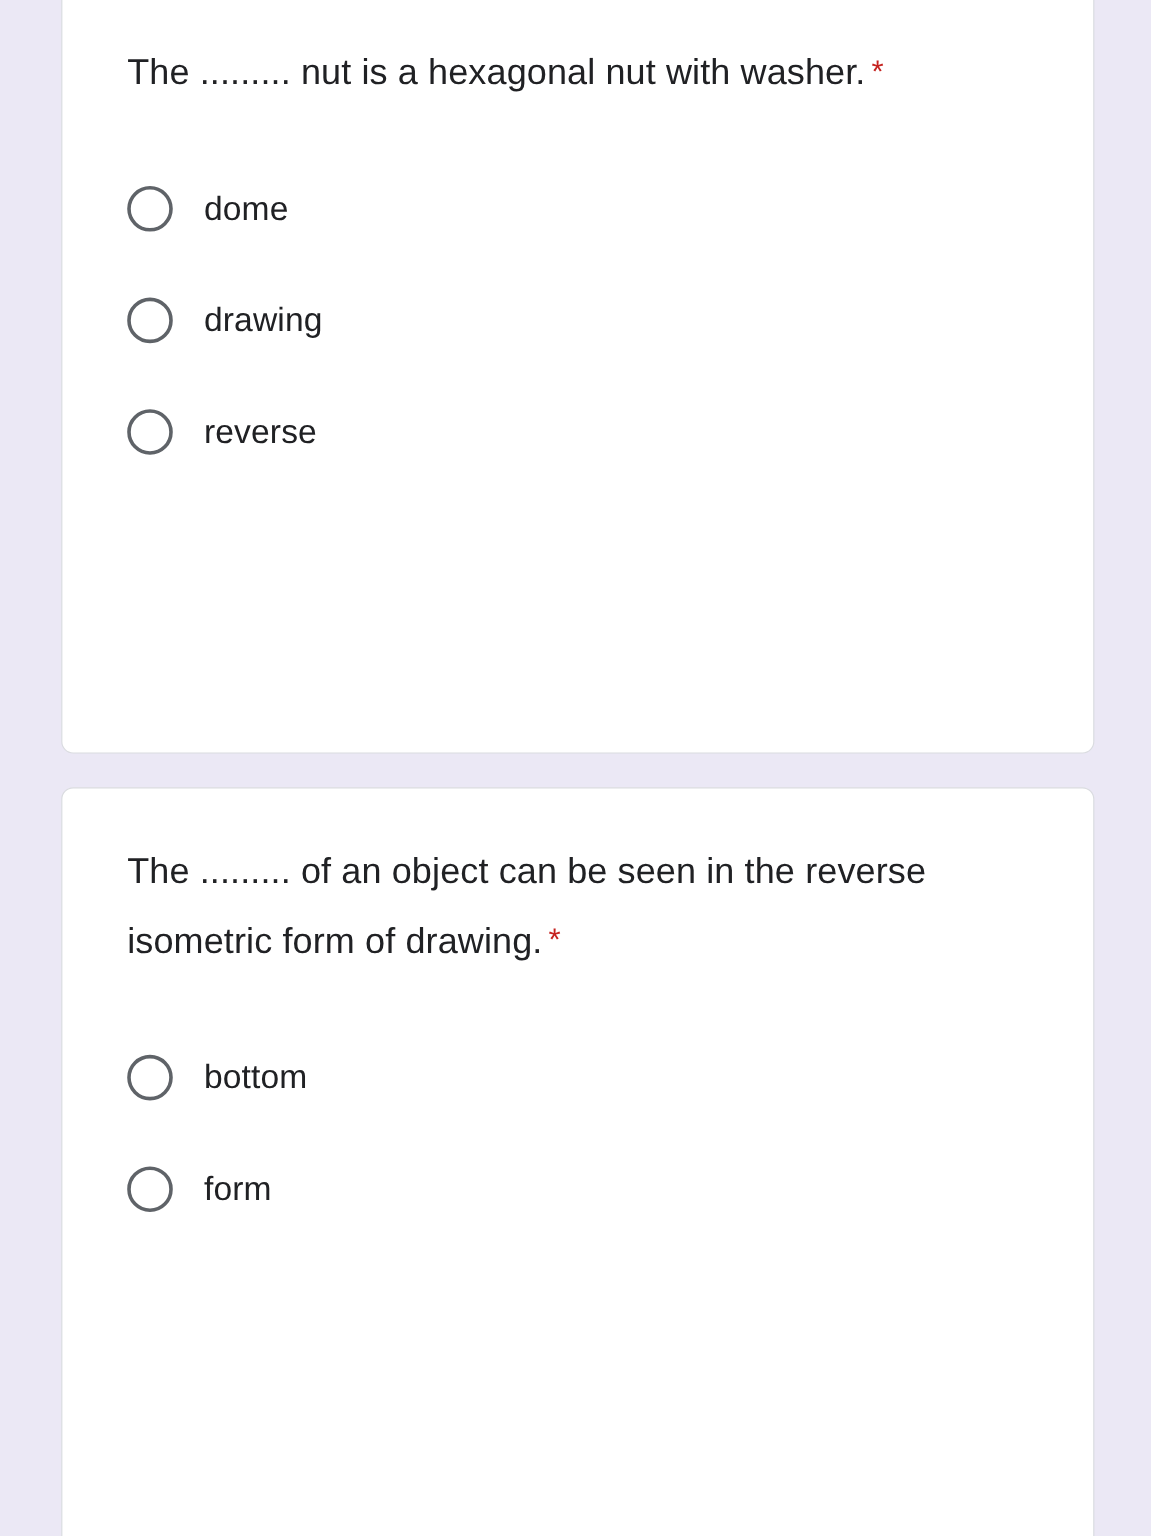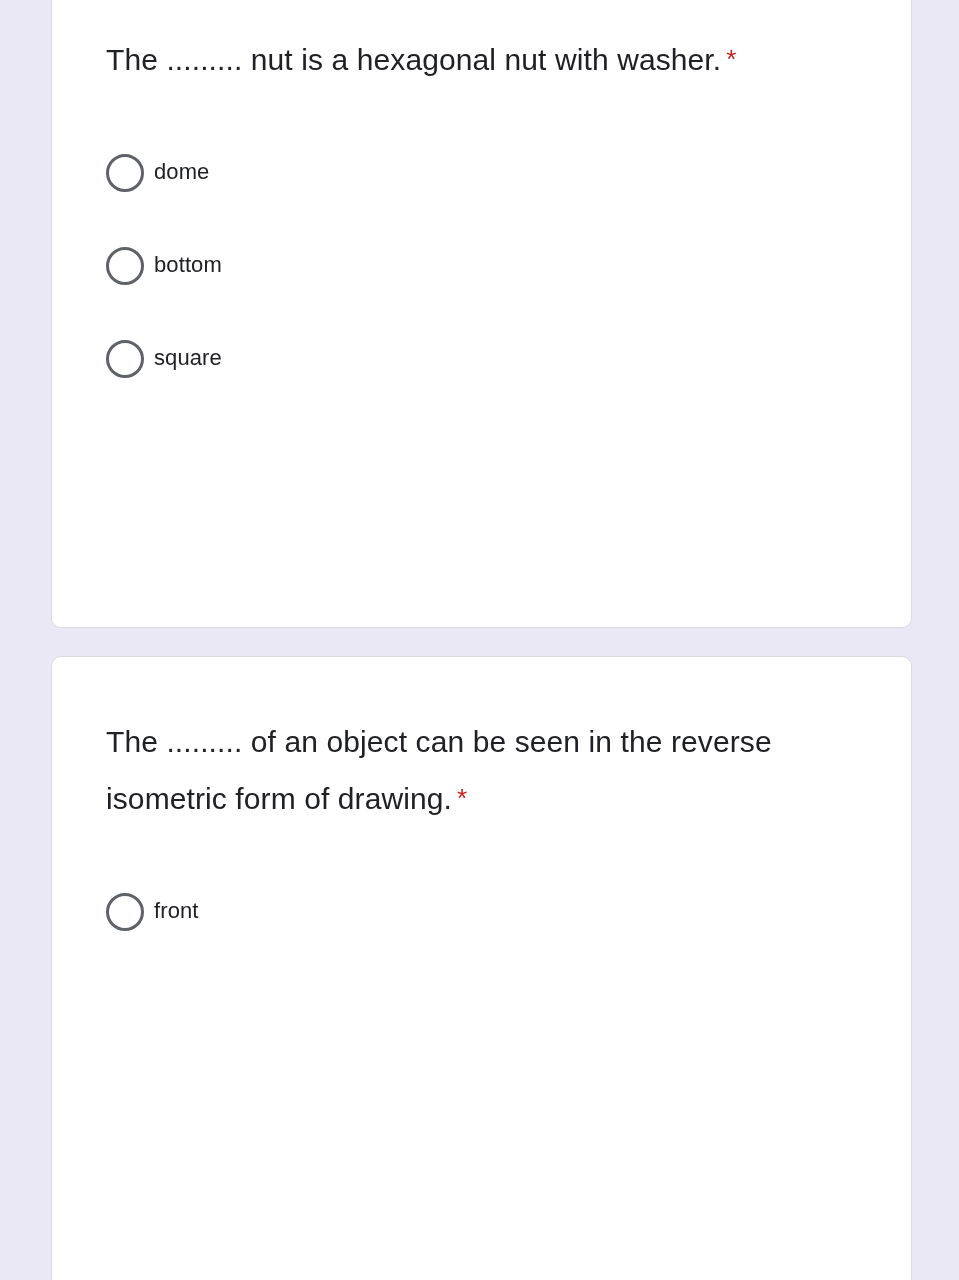--- a/index.html
+++ b/index.html
@@ -46,21 +46,21 @@
   .question-title {
     font-size: 30px;
     line-height: 57px;
     color: #202124;
     font-weight: 400;
     letter-spacing: 0.1px;
     word-wrap: break-word;
   }
 
   #card-1 .question-title { padding-top: 76px; }
-  #card-2 .question-title { padding-top: 56px; }
+  #card-2 .question-title { padding-top: 41px; }
 
   .required-asterisk {
     color: #c5221f;
     font-size: 26px;
     vertical-align: 2px;
     margin-left: 5px;
   }
 
   
   .options-list {
@@ -76,22 +76,22 @@
   .radio-outer {
     flex: 0 0 auto;
     width: 38px;
     height: 38px;
     border: 3px solid #5f6368;
     border-radius: 50%;
     background: transparent;
   }
 
   .option-label {
-    margin-left: 10px;
-    font-size: 22px;
+    margin-left: 26px;
+    font-size: 28px;
     line-height: 1.2;
     color: #202124;
     letter-spacing: 0.1px;
     white-space: pre;
   }
 </style>
 </head>
 <body>
 
 <div class="form-scroll">
@@ -99,33 +99,37 @@
   <div class="question-card" id="card-1">
     <div class="question-title"><span>The ......... nut is a hexagonal nut with washer.</span><span class="required-asterisk">*</span></div>
 
     <div class="options-list">
       <div class="option-row">
         <span class="radio-outer"></span>
         <span class="option-label">dome</span>
       </div>
       <div class="option-row">
         <span class="radio-outer"></span>
-        <span class="option-label">bottom</span>
+        <span class="option-label">drawing</span>
       </div>
       <div class="option-row">
         <span class="radio-outer"></span>
-        <span class="option-label">square</span>
+        <span class="option-label">reverse</span>
       </div>
     </div>
   </div>
 
   <div class="question-card" id="card-2">
     <div class="question-title"><span>The ......... of an object can be seen in the reverse isometric form of drawing.</span><span class="required-asterisk">*</span></div>
 
     <div class="options-list">
       <div class="option-row">
         <span class="radio-outer"></span>
-        <span class="option-label">front</span>
+        <span class="option-label">bottom</span>
+      </div>
+      <div class="option-row">
+        <span class="radio-outer"></span>
+        <span class="option-label">form</span>
       </div>
     </div>
   </div>
 
 </div>
 
 </body></html>

